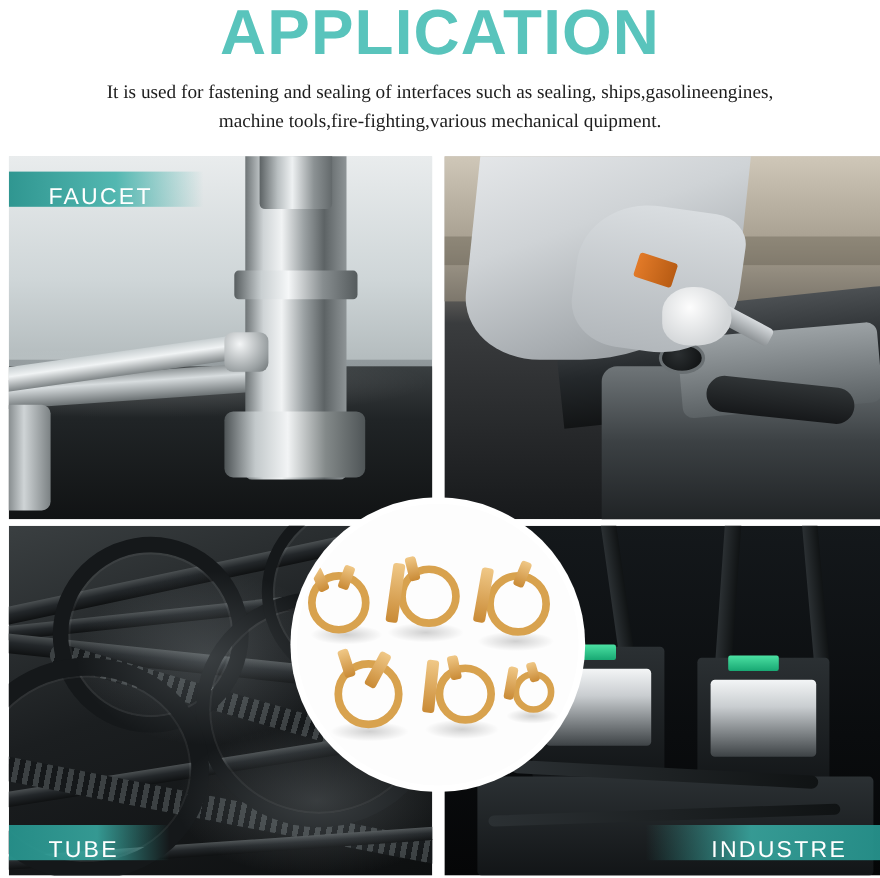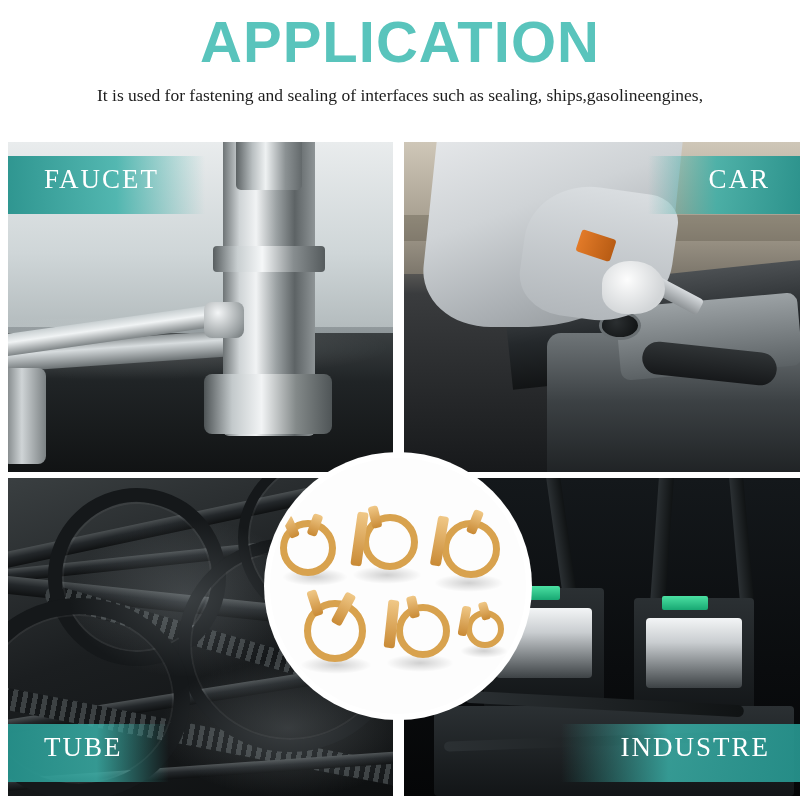--- a/index.html
+++ b/index.html
@@ -14,21 +14,21 @@
     position: relative;
     width: 800px;
     height: 798px;
     overflow: hidden;
     background: #ffffff;
   }
 
   
   .header {
     position: absolute;
-    left: 0; top: 12px;
+    left: 0; top: 0;
     width: 780px;
     height: 140px;
   }
   .title {
     position: absolute;
     left: 0; top: -2px;
     width: 800px;
     text-align: center;
     font-family: "Liberation Sans", sans-serif;
     font-weight: bold;
@@ -60,24 +60,24 @@
     overflow: hidden;
   }
   .cell-tl { left: 8px;   top: 2px;   width: 385px; height: 330px; }
   .cell-tr { left: 404px; top: 2px;   width: 396px; height: 330px; }
   .cell-bl { left: 8px;   top: 338px; width: 385px; height: 318px; }
   .cell-br { left: 404px; top: 338px; width: 396px; height: 318px; }
 
   
   .ribbon {
     position: absolute;
-    height: 58px;
+    height: 32px;
     line-height: 46px;
-    font-family: Liberation Serif, serif;
-    font-size: 27px;
+    font-family: Liberation Sans, sans-serif;
+    font-size: 21px;
     letter-spacing: 2px;
     color: #ffffff;
     white-space: nowrap;
   }
   .ribbon-left {
     left: 0;
     padding-left: 36px;
     padding-right: 46px;
     background: linear-gradient(90deg, rgba(38,146,140,0.95) 0%, rgba(58,175,167,0.85) 55%, rgba(90,200,192,0.0) 100%);
   }
@@ -299,20 +299,21 @@
 </style>
 </head>
 <body>
 
 <div class="page">
 
   <div class="header">
     <div class="title">APPLICATION</div>
     <div class="subtitle">
       <div>It is used for  fastening and sealing of interfaces such as sealing, ships,gasolineengines,</div>
+      <div>machine tools,fire-fighting,various mechanical quipment.</div>
     </div>
   </div>
 
   <div class="grid">
 
     <div class="cell cell-tl">
       <div class="faucet-bg">
         <div class="faucet-sky"></div>
         <div class="faucet-counter"></div>
         <div class="faucet-sheen"></div>
@@ -337,21 +338,20 @@
         <div class="car-engine"></div>
         <div class="car-engine-cover"></div>
         <div class="car-cap"></div>
         <div class="car-hose"></div>
         <div class="car-person"></div>
         <div class="car-person2"></div>
         <div class="car-cuff"></div>
         <div class="car-wrench"></div>
         <div class="car-glove"></div>
       </div>
-      <div class="ribbon ribbon-right r-top">CAR</div>
     </div>
 
     <div class="cell cell-br">
       <div class="ind-bg">
         <div class="ind-tube" style="left:40px;  top:-10px; width:16px; height:170px; transform:rotate(6deg);"></div>
         <div class="ind-tube" style="left:150px; top:-20px; width:14px; height:150px; transform:rotate(-8deg);"></div>
         <div class="ind-tube" style="left:250px; top:-10px; width:15px; height:160px; transform:rotate(4deg);"></div>
         <div class="ind-tube" style="left:330px; top:-20px; width:14px; height:150px; transform:rotate(-5deg);"></div>
         <div class="ind-dark" style="left:80px;  top:110px; width:120px; height:120px;"></div>
         <div class="ind-machine" style="left:92px;  top:130px; width:96px;  height:70px;"></div>

